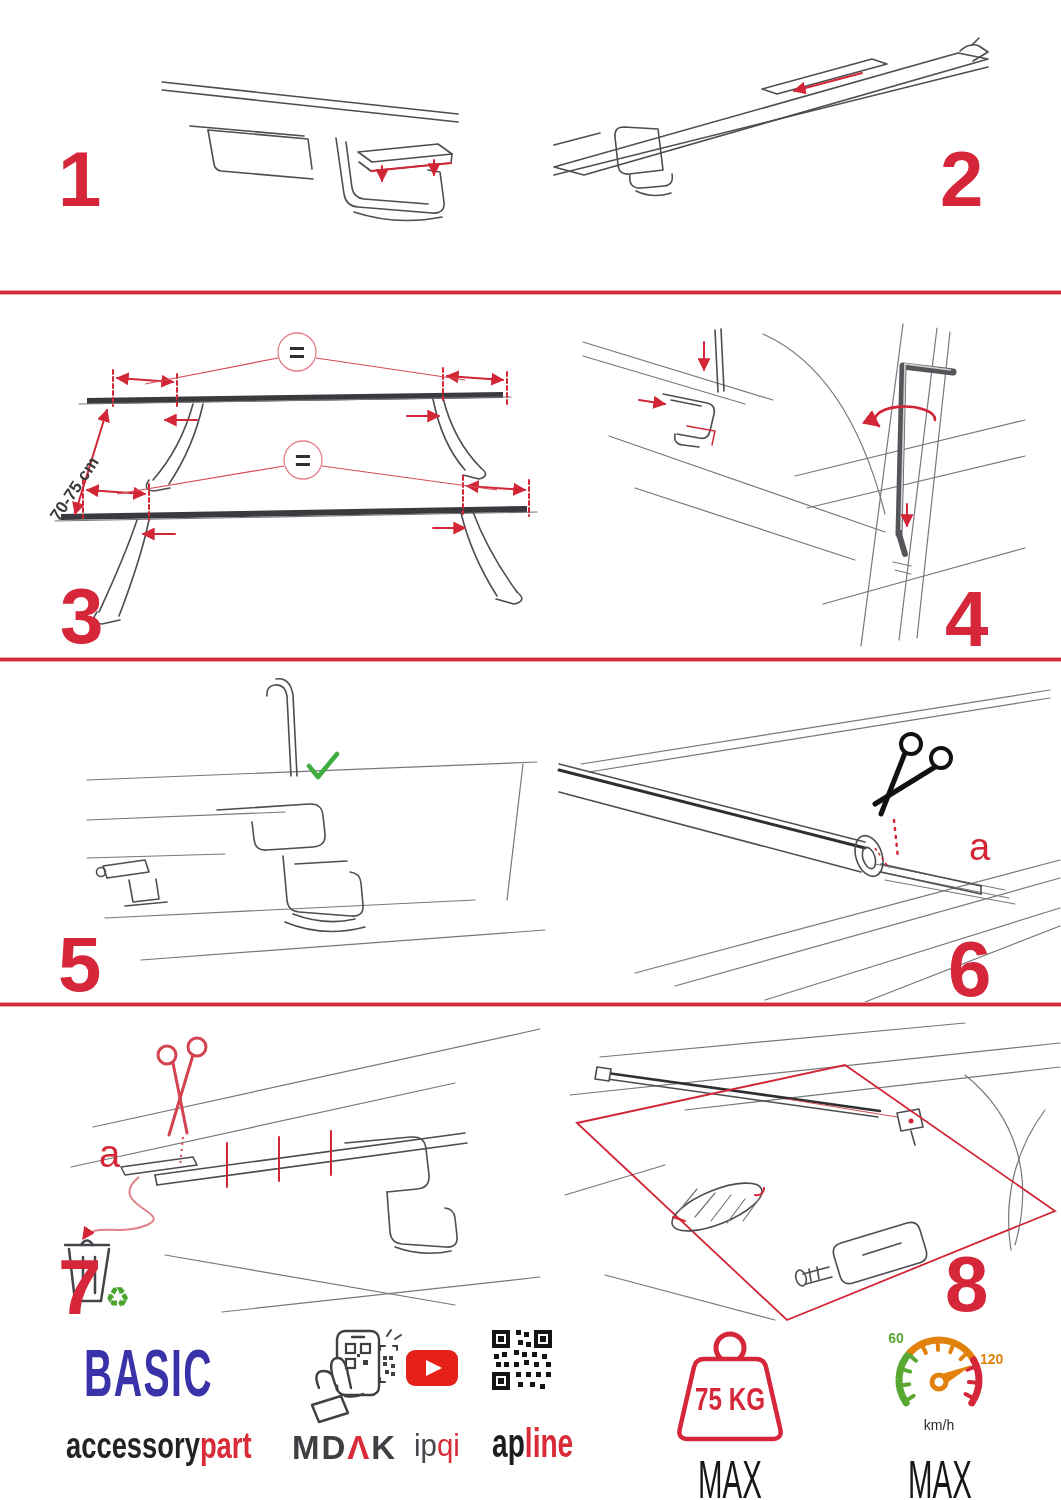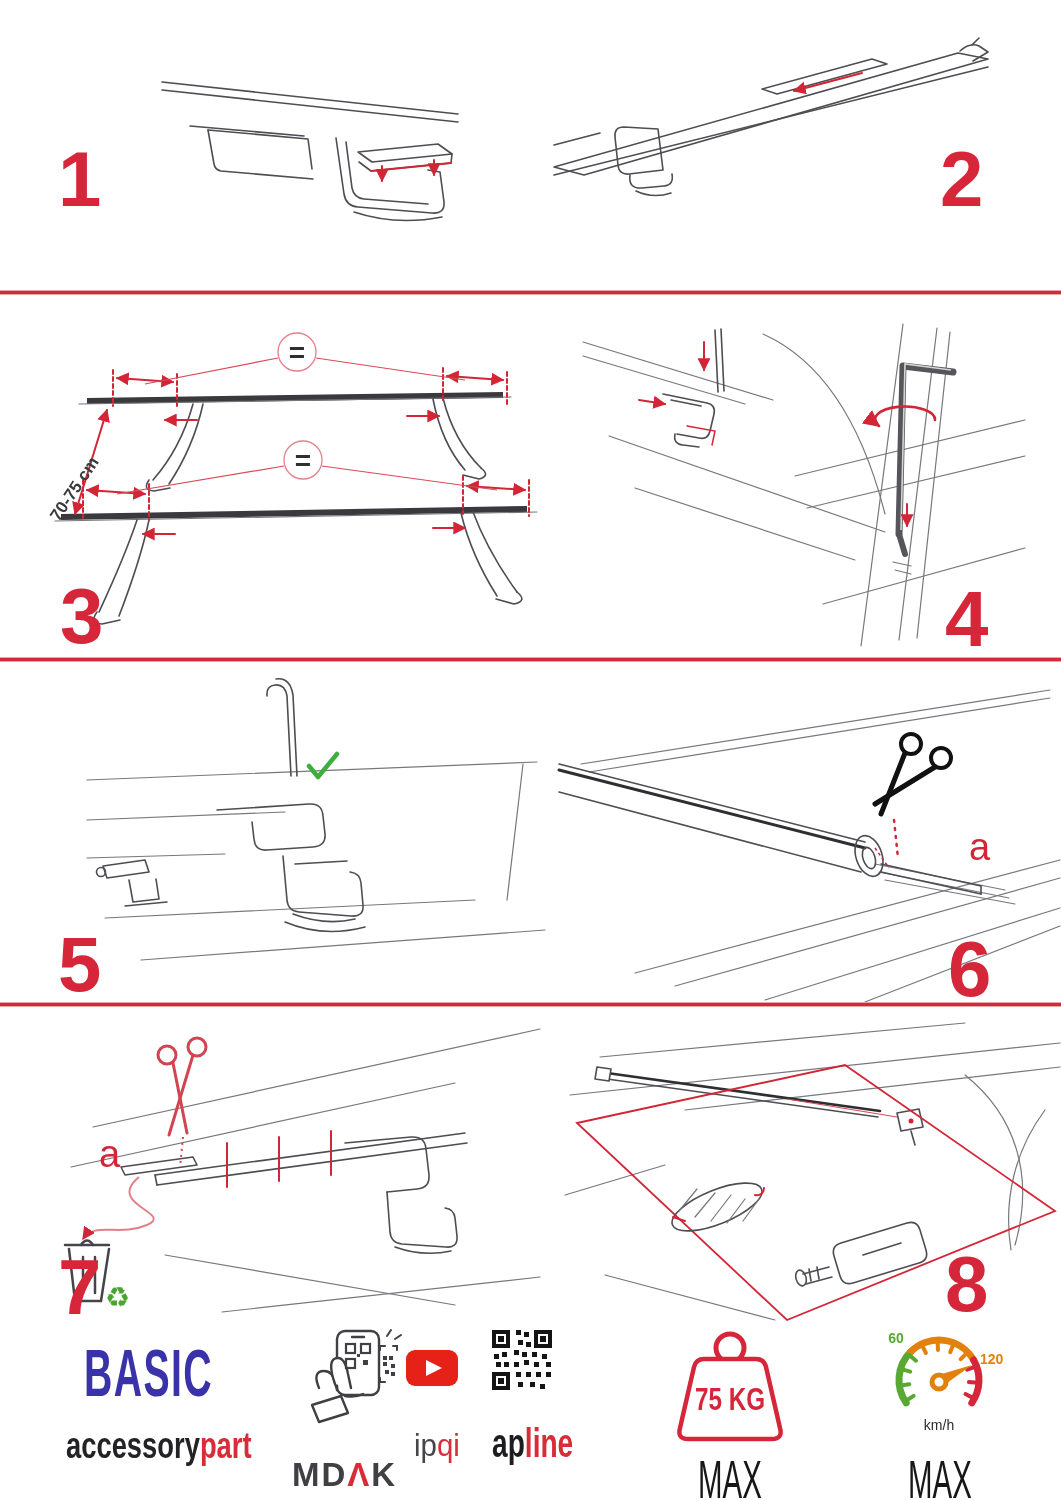--- a/index.html
+++ b/index.html
@@ -13,21 +13,21 @@
   .lineart2{stroke:#77777d;stroke-width:1.2;fill:none;stroke-linecap:round;}
   .redln{stroke:#d22637;stroke-width:2;fill:none;stroke-linecap:round;}
   .redthin{stroke:#d94b57;stroke-width:1.2;fill:none;}
   .darkbar{fill:#3a3a3e;}
   
   .basic{position:absolute;left:84px;top:1340px;color:#3a32a8;font-weight:bold;font-size:56px;
          letter-spacing:2px;transform:scale(0.70,1.20);transform-origin:left top;line-height:1;}
   .accpart{position:absolute;left:66px;top:1427px;font-size:36px;font-weight:bold;color:#232326;
            transform:scale(0.76,1.02);transform-origin:left top;line-height:1;white-space:nowrap;}
   .mdak{position:absolute;left:292px;top:1431px;font-size:33px;font-weight:bold;color:#3f3f44;
-        letter-spacing:2px;line-height:1;margin-top:27px;}
+        letter-spacing:2px;line-height:1;}
   .ipqi{position:absolute;left:414px;top:1429px;font-size:32px;color:#45454b;line-height:1;
         transform:scale(.92,1);transform-origin:left top;}
   .apline{position:absolute;left:492px;top:1422px;font-size:37px;font-weight:bold;color:#1d1d1f;
           transform:scale(.76,1.12);transform-origin:left top;line-height:1;}
   .red{color:#d92b38;}
   .maxlabel{position:absolute;font-size:46px;color:#17171a;line-height:1;
             transform:scale(.64,1.18);transform-origin:center top;width:140px;text-align:center;}
 </style>
 </head>
 <body>

